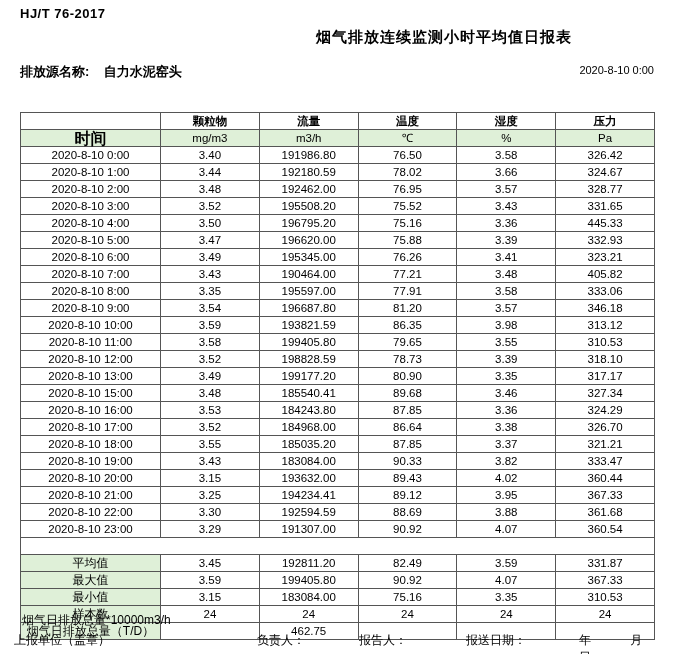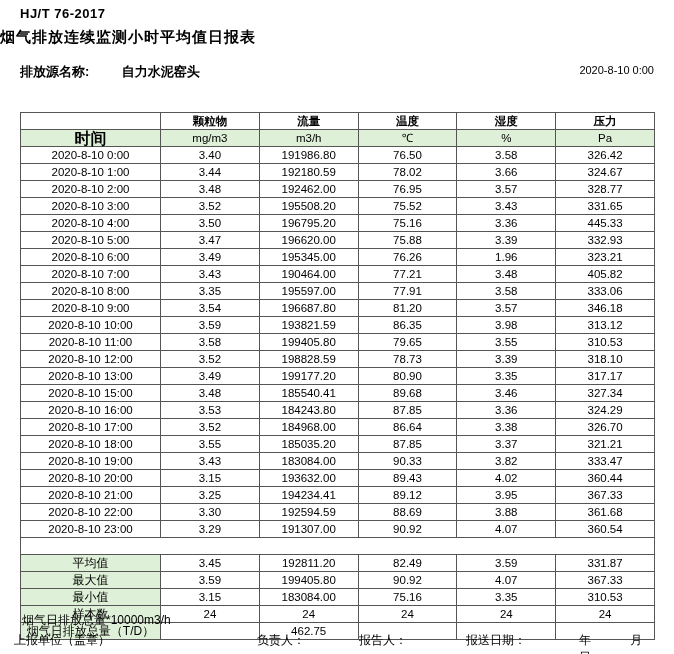--- a/index.html
+++ b/index.html
@@ -26,41 +26,41 @@
     top: 6px;
     font-size: 13px;
     font-weight: bold;
     letter-spacing: 0.5px;
   }
   .title {
     position: absolute;
     left: 0;
     top: 28px;
     width: 572px;
-    text-align: left;
+    text-align: right;
     font-size: 15px;
     font-weight: bold;
     letter-spacing: 1px;
   }
   .src-row {
     position: absolute;
     left: 20px;
     top: 62px;
     width: 634px;
     height: 20px;
   }
   .src-label {
     font-size: 13px;
     font-weight: bold;
     text-align: right;
   }
   .src-value {
     font-size: 13px;
     font-weight: bold;
-    margin-left: 28px;
+    margin-left: 10px;
   }
   .datetime {
     position: absolute;
     right: 0;
     top: 2px;
     font-size: 11px;
   }
   table.report {
     position: absolute;
     left: 20px;
@@ -218,21 +218,21 @@
           <td>196620.00</td>
           <td>75.88</td>
           <td>3.39</td>
           <td>332.93</td>
         </tr>
         <tr>
           <td>2020-8-10 6:00</td>
           <td>3.49</td>
           <td>195345.00</td>
           <td>76.26</td>
-          <td>1.96</td>
+          <td>3.41</td>
           <td>323.21</td>
         </tr>
         <tr>
           <td>2020-8-10 7:00</td>
           <td>3.43</td>
           <td>190464.00</td>
           <td>77.21</td>
           <td>3.48</td>
           <td>405.82</td>
         </tr>

